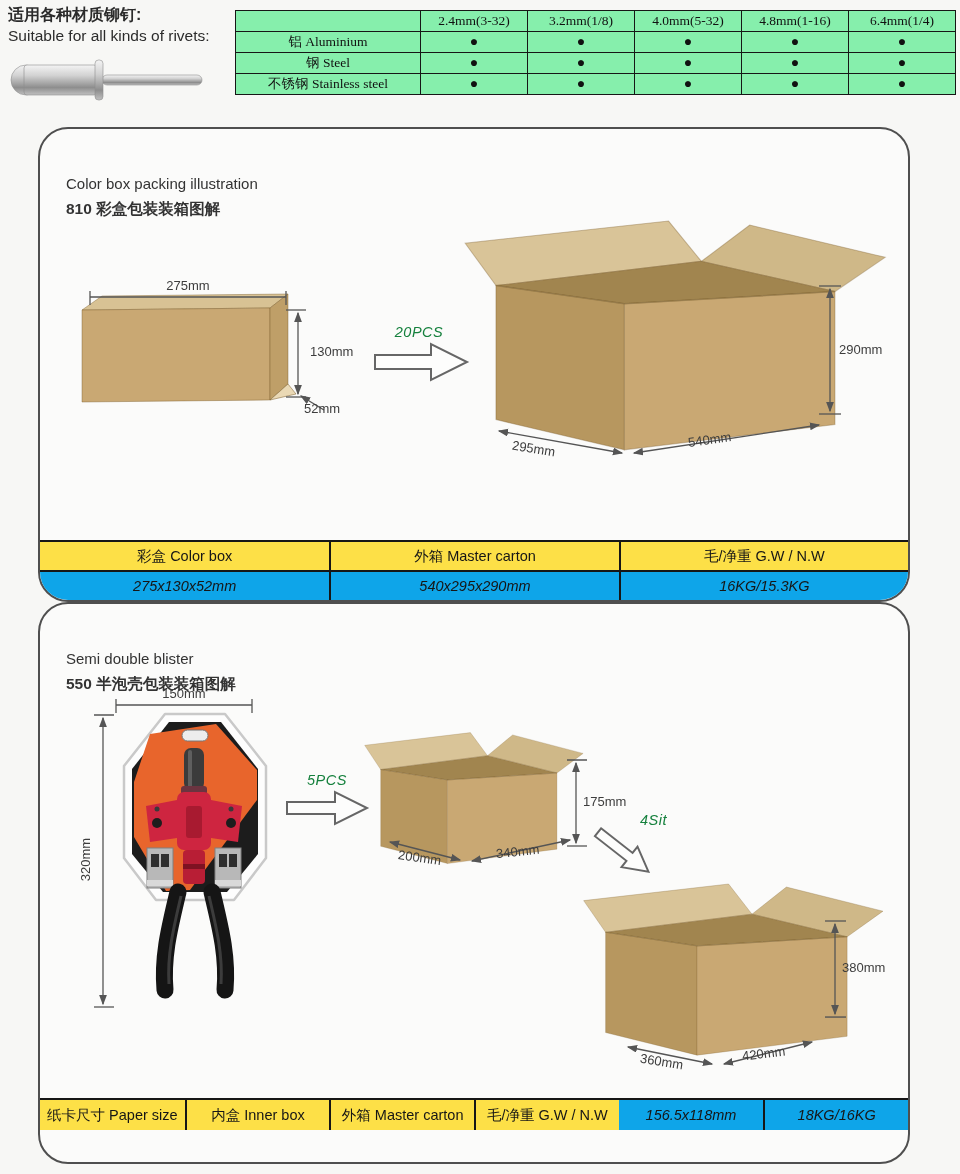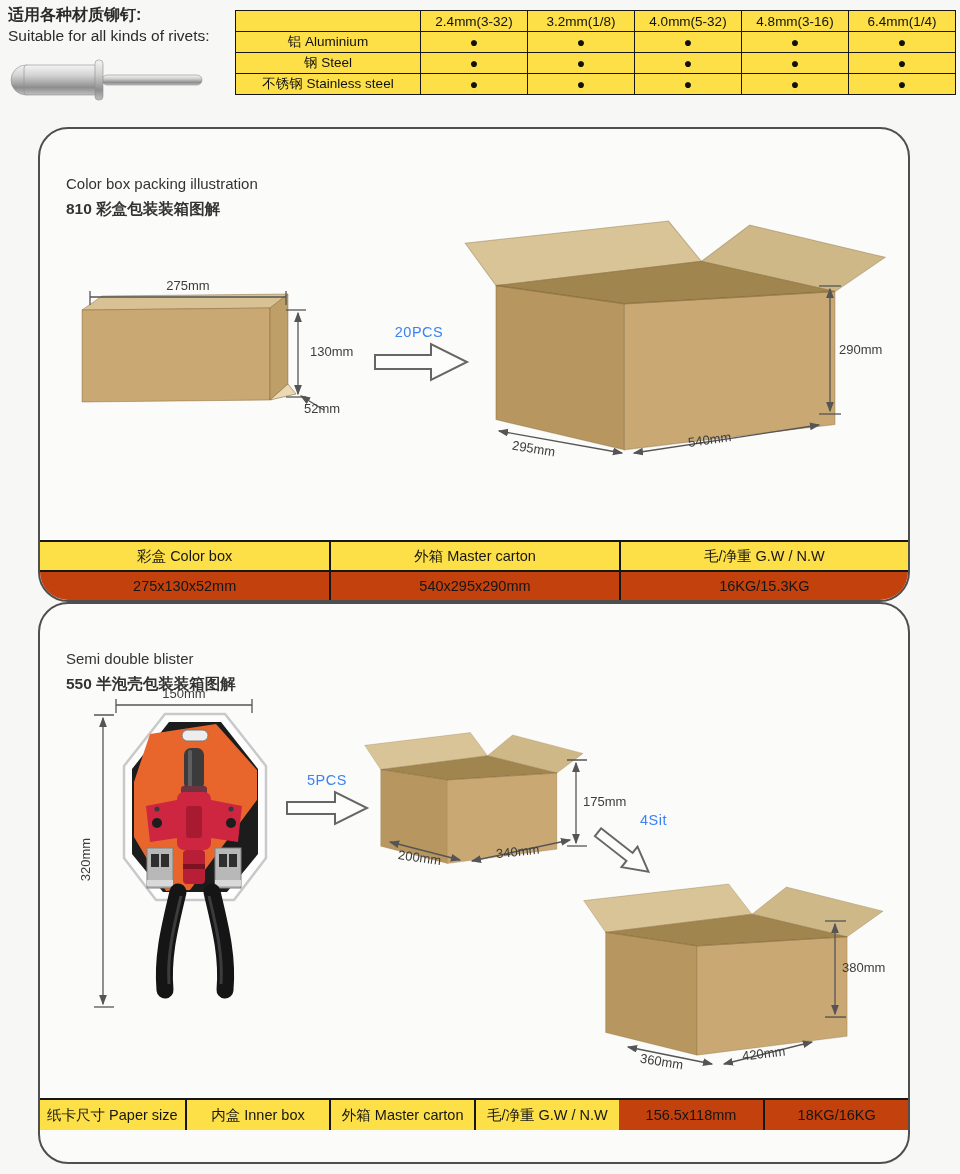--- a/index.html
+++ b/index.html
@@ -2,37 +2,37 @@
 <html><head>
 <meta charset="utf-8">
 <style>
   html,body{margin:0;padding:0;}
   body{font-family:"Liberation Sans","DejaVu Sans",sans-serif;background:#f7f7f5;}
   #page{position:relative;width:960px;height:1174px;background:#f7f7f5;overflow:hidden;}
   .abs{position:absolute;}
   .zh-line{font-size:16px;color:#2b2b2b;font-weight:600;white-space:nowrap;}
   .en-line{font-size:15.5px;color:#2b2b2b;white-space:nowrap;}
   
-  table.rivet{border-collapse:collapse;table-layout:fixed;background:#fde047;}
+  table.rivet{border-collapse:collapse;table-layout:fixed;background:#86efac;font-family:Liberation Serif, serif;}
   table.rivet td{border:1.8px solid #161616;text-align:center;font-size:13.5px;color:#111;
     height:20px;padding:0;white-space:nowrap;overflow:hidden;}
   table.rivet td.dot{font-size:14px;line-height:1;}
   
   .panel{position:absolute;border:2px solid #4f4f4f;border-radius:30px;overflow:hidden;background:#fbfbfa;}
   .panel-title-zh{font-size:15.5px;font-weight:600;color:#333;margin-top:48px;}
   .panel-title-en{font-size:15px;color:#333;}
   
   .dim-label{position:absolute;font-size:13px;color:#3d3d3d;white-space:nowrap;}
-  .arrow-label{position:absolute;font-size:14.5px;color:#3b82f6;white-space:nowrap;letter-spacing:.5px;}
+  .arrow-label{position:absolute;font-size:14.5px;color:#15803d;white-space:nowrap;letter-spacing:.5px;font-style:italic;}
   
   .spec-table{position:absolute;left:0;right:0;bottom:0;display:grid;}
   .spec-table .cell{display:flex;align-items:center;justify-content:center;
     font-size:14.5px;color:#161616;border-top:2px solid #161616;white-space:nowrap;}
   .spec-table .head{background:#fde047;}
-  .spec-table .val{background:#c2410c;}
+  .spec-table .val{background:#0ea5e9;font-style:italic;}
   .spec-table .cell.nl{border-left:2px solid #161616;}
   svg{display:block;}
 </style>
 </head>
 <body>
 
 <div id="page">
 
   <svg width="0" height="0" style="position:absolute" aria-hidden="true">
     <defs>
@@ -71,21 +71,21 @@
         <col style="width:107px">
         <col style="width:107px">
         <col style="width:107px">
       </colgroup>
     <tbody>
         <tr>
       <td></td>
       <td>2.4mm(3-32)</td>
       <td>3.2mm(1/8)</td>
       <td>4.0mm(5-32)</td>
-      <td>4.8mm(3-16)</td>
+      <td>4.8mm(1-16)</td>
       <td>6.4mm(1/4)</td>
     </tr>
     <tr>
       <td>铝 Aluminium</td>
       <td class="dot">●</td>
       <td class="dot">●</td>
       <td class="dot">●</td>
       <td class="dot">●</td>
       <td class="dot">●</td>
     </tr>

